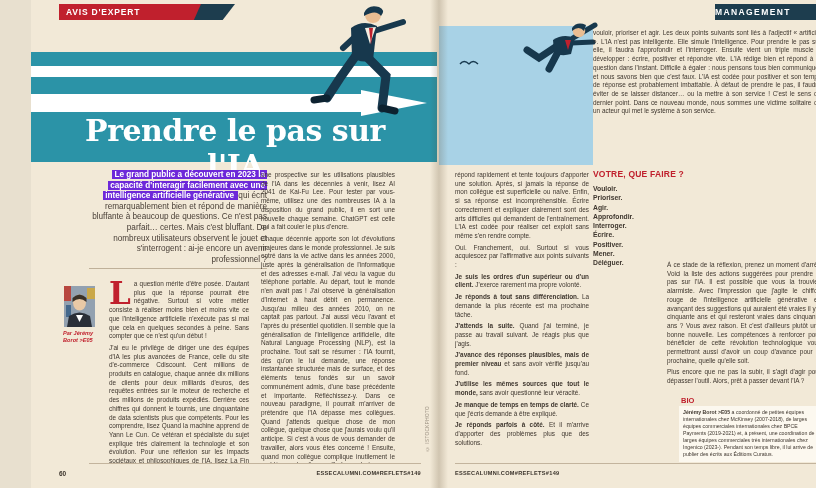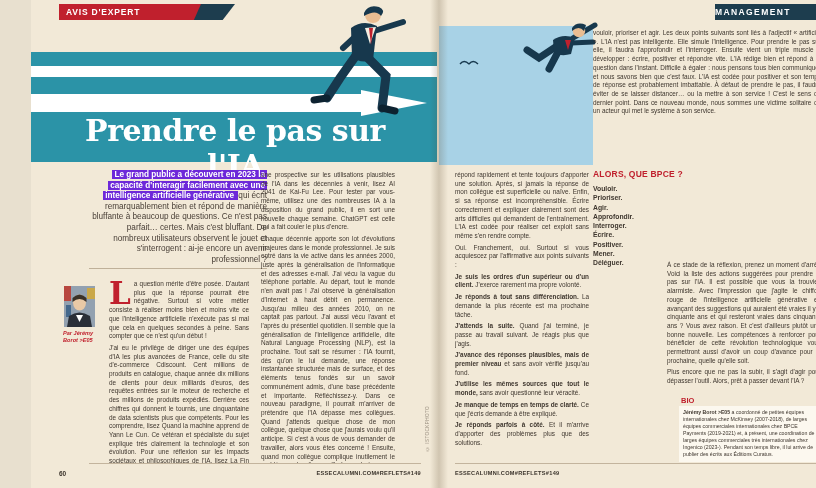--- a/index.html
+++ b/index.html
@@ -160,21 +160,21 @@
     <p class="item"><b>J'utilise les mêmes sources que tout le monde, </b><span>sans avoir questionné leur véracité.</span></p>
     <p class="item"><b>Je manque de temps en temps de clarté. </b><span>Ce que j'écris demande à être expliqué.</span></p>
     <p class="item"><b>Je réponds parfois à côté. </b><span>Et il m'arrive d'apporter des problèmes plus que des solutions.</span></p>
 
   </div>
 
   <div class="col wide-para">
     <p>vouloir, prioriser et agir. Les deux points suivants sont liés à l'adjectif « artificiel ». L'IA n'est pas intelligente. Elle simule l'intelligence. Pour prendre le pas sur elle, il faudra l'approfondir et l'interroger. Ensuite vient un triple muscle à développer : écrire, positiver et répondre vite. L'IA rédige bien et répond à la question dans l'instant. Difficile à égaler : nous pensons tous bien communiquer et nous savons bien que c'est faux. L'IA est codée pour positiver et son temps de réponse est probablement imbattable. À défaut de prendre le pas, il faudra éviter de se laisser distancer… ou la mettre à son service ! C'est le sens du dernier point. Dans ce nouveau monde, nous sommes une victime solitaire ou un acteur qui met le système à son service.</p>
   </div>
 
-  <div class="qf-head">ALORS, QUE BPCE ?</div>
+  <div class="qf-head">VOTRE, QUE FAIRE ?</div>
   <div class="actions">
     <div>Vouloir.</div>
     <div>Prioriser.</div>
     <div>Agir.</div>
     <div>Approfondir.</div>
     <div>Interroger.</div>
     <div>Écrire.</div>
     <div>Positiver.</div>
     <div>Mener.</div>
     <div>Déléguer.</div>

